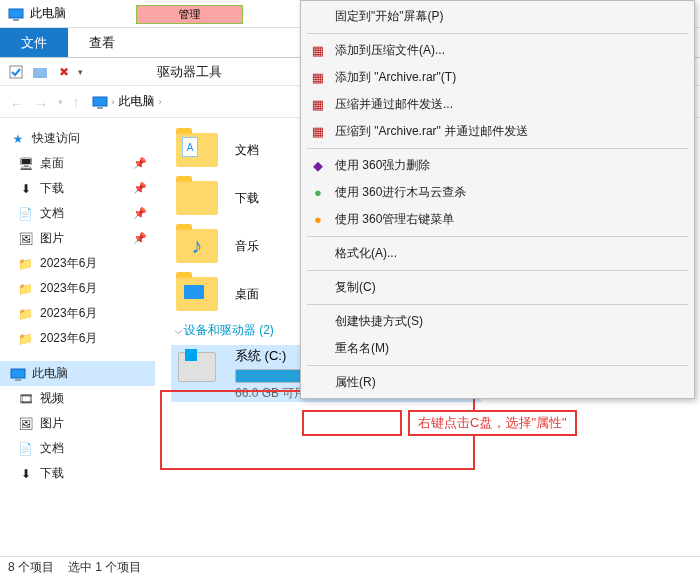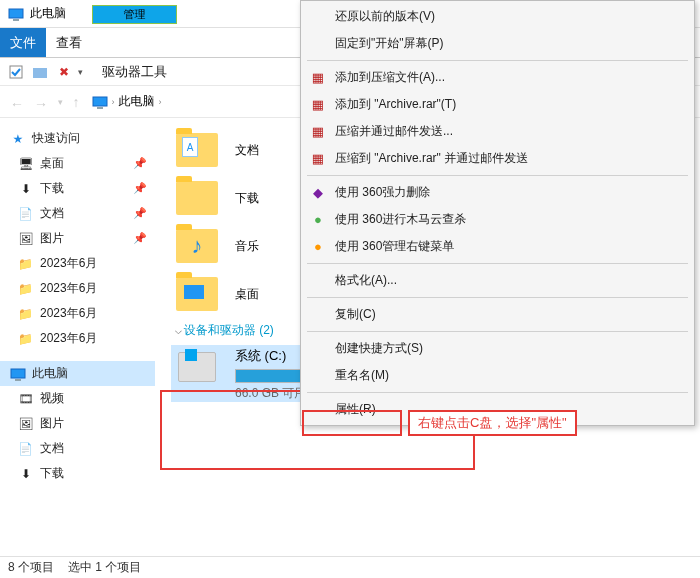--- a/index.html
+++ b/index.html
@@ -6,24 +6,24 @@
 body { width: 700px; height: 578px; background: #fff; overflow: hidden; position: relative; }
 
 
 .titlebar { height: 28px; display: flex; align-items: center; padding-left: 8px; border-bottom: 1px solid #e0e0e0; }
 .titlebar .sys-icon { width: 16px; height: 16px; margin-right: 6px; }
 .titlebar .title { font-size: 12px; }
 .titlebar .close { margin-left: auto; width: 40px; text-align: center; font-size: 14px; cursor: pointer; }
 
 
 .ribbon { height: 30px; display: flex; align-items: stretch; border-bottom: 1px solid #ccc; background: #fff; }
-.ribbon .tab { padding: 0 10px; display: flex; align-items: center; cursor: pointer; font-size: 13px; color: #222; }
+.ribbon .tab { padding: 0 21px; display: flex; align-items: center; cursor: pointer; font-size: 13px; color: #222; }
 .ribbon .tab.file { background: #1979ca; color: #fff; }
 .ribbon-wrap { position: relative; margin-top: 0px;}
-.manage-top { position:absolute; top:-23px; width:100%; text-align:center; background:#0ea5e9; border:1px solid #8bc34a; font-size:11px; padding:1px 12px;}
+.manage-top { position:absolute; top:-23px; width:100%; text-align:center; background:#fca5a5; border:1px solid #8bc34a; font-size:11px; padding:1px 12px;}
 
 
 .quickbar { height: 28px; display: flex; align-items: center; padding: 0 6px; gap: 4px; border-bottom: 1px solid #e8e8e8; }
 .quickbar .qitem { width: 20px; height: 20px; display:flex; align-items:center; justify-content:center; color:#666;}
 .quickbar .chev { font-size: 9px; color:#555;}
 
 
 .addr { height: 32px; display: flex; align-items: center; padding: 0 8px; gap: 6px; border-bottom: 1px solid #e8e8e8; }
 .addr .nav-btn { color: #ccc; font-size: 14px; padding: 0 2px; }
 .addr .crumb { display: flex; align-items: center; gap: 4px; padding: 0 4px; }
@@ -259,23 +259,20 @@
         </div>
       </div>
     </div>
     <div class="red-box red-box-1"></div>
 
   </div>
 </div>
 
 <div class="ctxmenu">
   <div class="mi">
-      <span>还原以前的版本(V)</span>
-    </div>
-  <div class="mi">
       <span>固定到"开始"屏幕(P)</span>
     </div>
   <div class="sep"></div>
   <div class="mi">
       <span class="ic book">▦</span>
       <span>添加到压缩文件(A)...</span>
     </div>
   <div class="mi">
       <span class="ic book">▦</span>
       <span>添加到 "Archive.rar"(T)</span>

